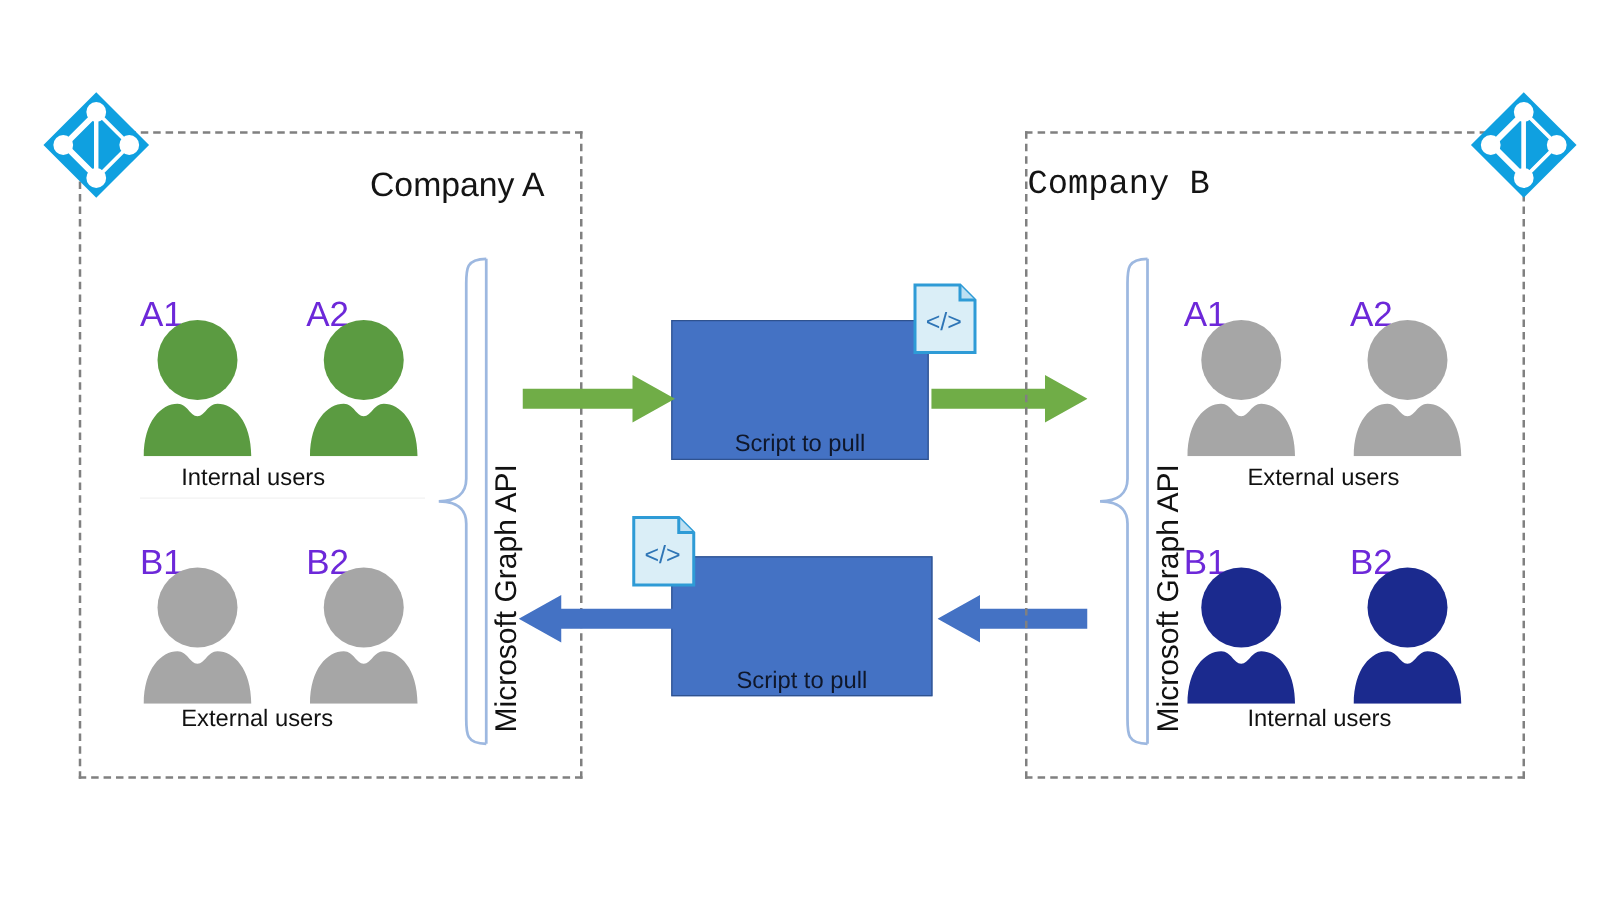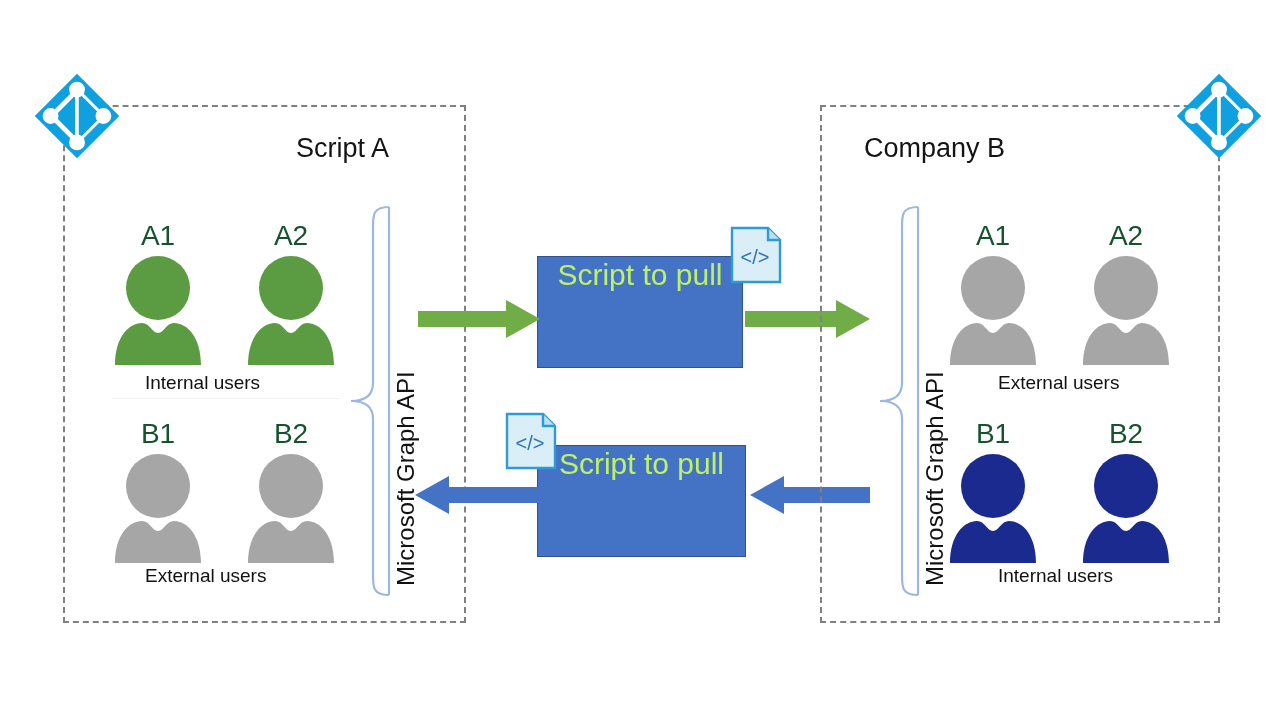--- a/index.html
+++ b/index.html
@@ -7,45 +7,45 @@
        font-family:"Liberation Sans","DejaVu Sans",sans-serif;color:#111111;}
   #stage{position:relative;width:1280px;height:720px;background:#ffffff;}
 
   
   .company-box{position:absolute;border:2px dashed #808080;box-sizing:border-box;background:transparent;}
   #company-a-box{left:63px;top:105px;width:403px;height:518px;}
   #company-b-box{left:820px;top:105px;width:400px;height:518px;}
 
   .company-title{position:absolute;font-size:27px;line-height:1;color:#141414;white-space:nowrap;}
   #company-a-title{left:296px;top:135px;}
-  #company-b-title{left:864px;top:135px;}
+  #company-b-title{left:822px;top:135px;font-family:Liberation Mono, monospace;}
 
   
   .aad-logo{position:absolute;width:88px;height:88px;}
   #aad-logo-a{left:33px;top:72px;}
   #aad-logo-b{left:1175px;top:72px;}
 
   
   .person{position:absolute;width:92px;height:110px;}
-  .person-label{position:absolute;font-size:28px;line-height:1;color:#14532d;white-space:nowrap;text-align:center;width:92px;}
+  .person-label{position:absolute;font-size:28px;line-height:1;color:#6d28d9;white-space:nowrap;width:92px;margin-top:16px;}
   .group-label{position:absolute;font-size:19px;line-height:1;color:#111111;white-space:nowrap;text-align:center;}
 
   
   .brace{position:absolute;width:54px;height:392px;}
   #brace-a{left:343px;top:205px;}
   #brace-b{left:872px;top:205px;}
   .brace-text{position:absolute;font-size:24px;color:#111111;white-space:nowrap;
               transform-origin:0 0;}
   #brace-a-text{left:392px;top:586px;transform:rotate(-90deg);}
   #brace-b-text{left:921px;top:586px;transform:rotate(-90deg);}
 
   
   .script-box{position:absolute;box-sizing:border-box;display:flex;
-              align-items:flex-start;justify-content:center;text-align:center;
-              color:#bef264;font-size:30px;line-height:1.22;}
+              align-items:flex-end;justify-content:center;text-align:center;
+              color:#0f172a;font-size:19px;line-height:1.22;}
   #script-top{left:537px;top:256px;width:206px;height:112px;
               background:#4472C4;border:1px solid #2F528F;}
   #script-bottom{left:537px;top:445px;width:209px;height:112px;
                  background:#4472C4;border:1px solid #2F528F;}
 
   
   .code-badge{position:absolute;width:52px;height:58px;}
   #code-badge-top{left:730px;top:226px;}
   #code-badge-bottom{left:505px;top:412px;}
 
@@ -59,21 +59,21 @@
   
   #divider-a{position:absolute;left:112px;top:398px;width:228px;height:1px;
              background:#f2f2f2;}
 </style>
 </head>
 <body>
 
 <div id="stage">
 
   <div class="company-box" id="company-a-box"></div>
-  <div class="company-title" id="company-a-title">Script A</div>
+  <div class="company-title" id="company-a-title">Company A</div>
 
   <div class="aad-logo" id="aad-logo-a">
     <svg viewBox="0 0 100 100" width="88" height="88">
       <polygon points="50,2 98,50 50,98 2,50" fill="#0FA0E0"></polygon>
       <g stroke="#ffffff" stroke-width="4" fill="none">
         <line x1="50" y1="20" x2="20" y2="50"></line>
         <line x1="20" y1="50" x2="50" y2="80"></line>
         <line x1="50" y1="20" x2="80" y2="50"></line>
         <line x1="80" y1="50" x2="50" y2="80"></line>
         <line x1="50" y1="20" x2="50" y2="80"></line>

